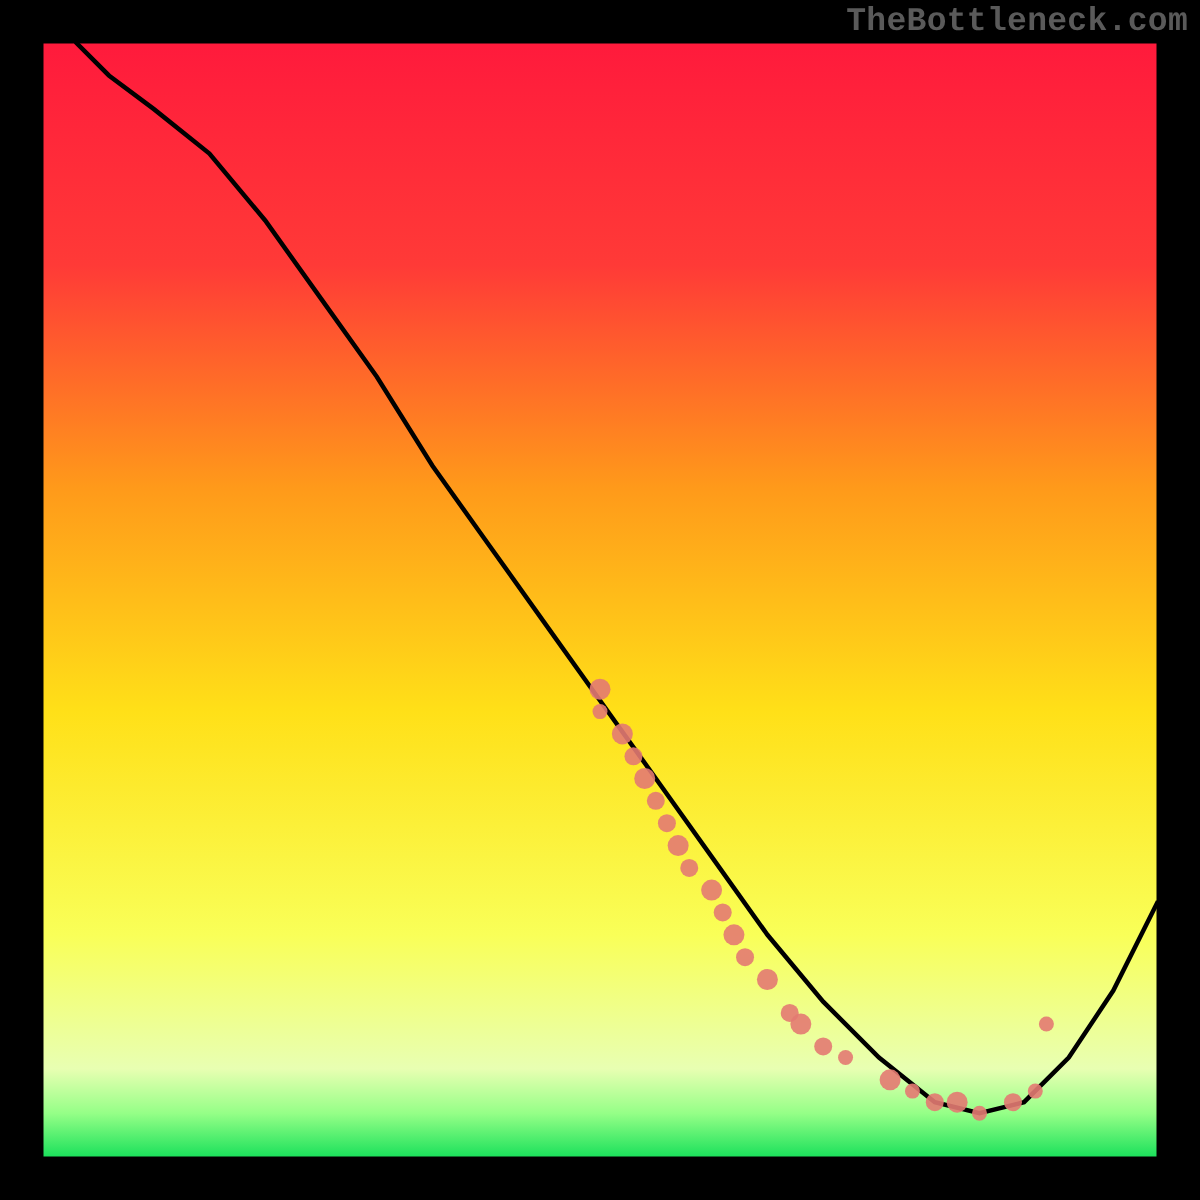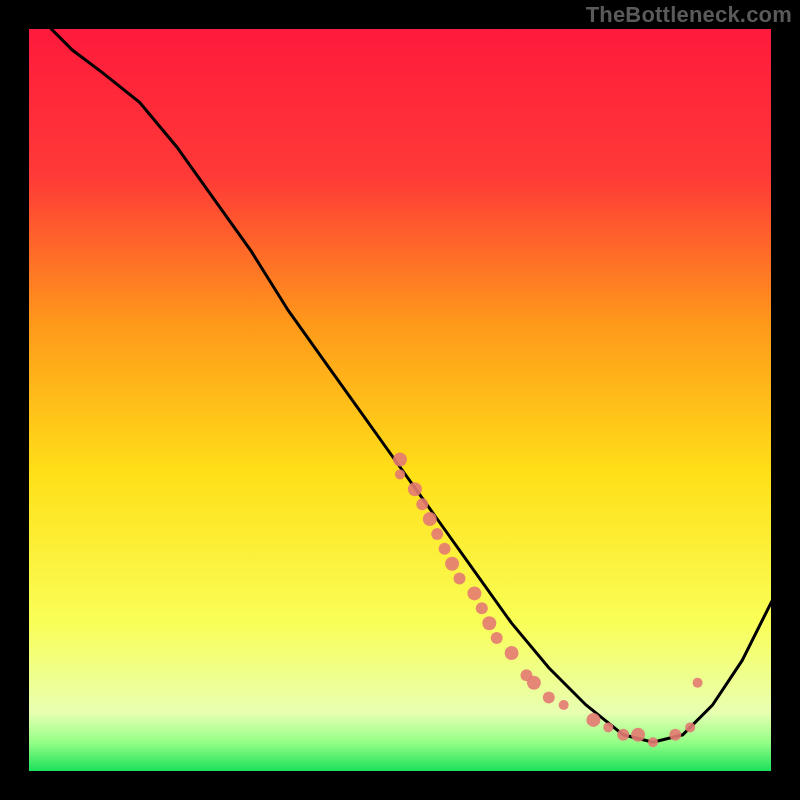--- a/index.html
+++ b/index.html
@@ -7,20 +7,21 @@
     padding: 0;
     width: 800px;
     height: 800px;
     background: #000;
     font-family: Arial, Helvetica, sans-serif;
   }
   .chart-wrap {
     position: relative;
     width: 800px;
     height: 800px;
+    font-family: Liberation Mono, monospace;
   }
   svg {
     display: block;
   }
   .watermark {
     position: absolute;
     top: 2px;
     right: 8px;
     font-size: 22px;
     font-weight: 600;

